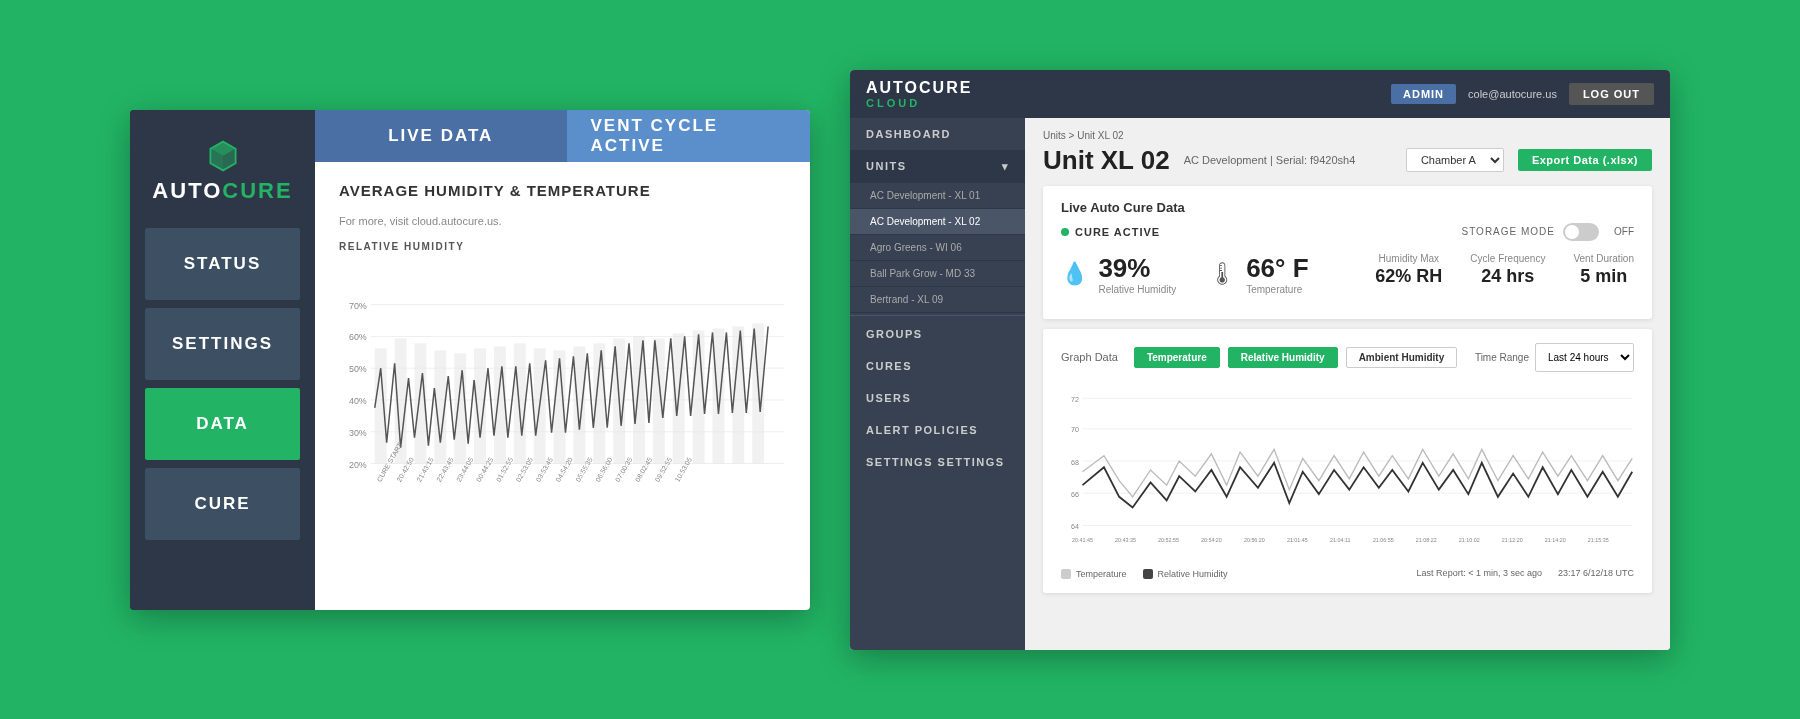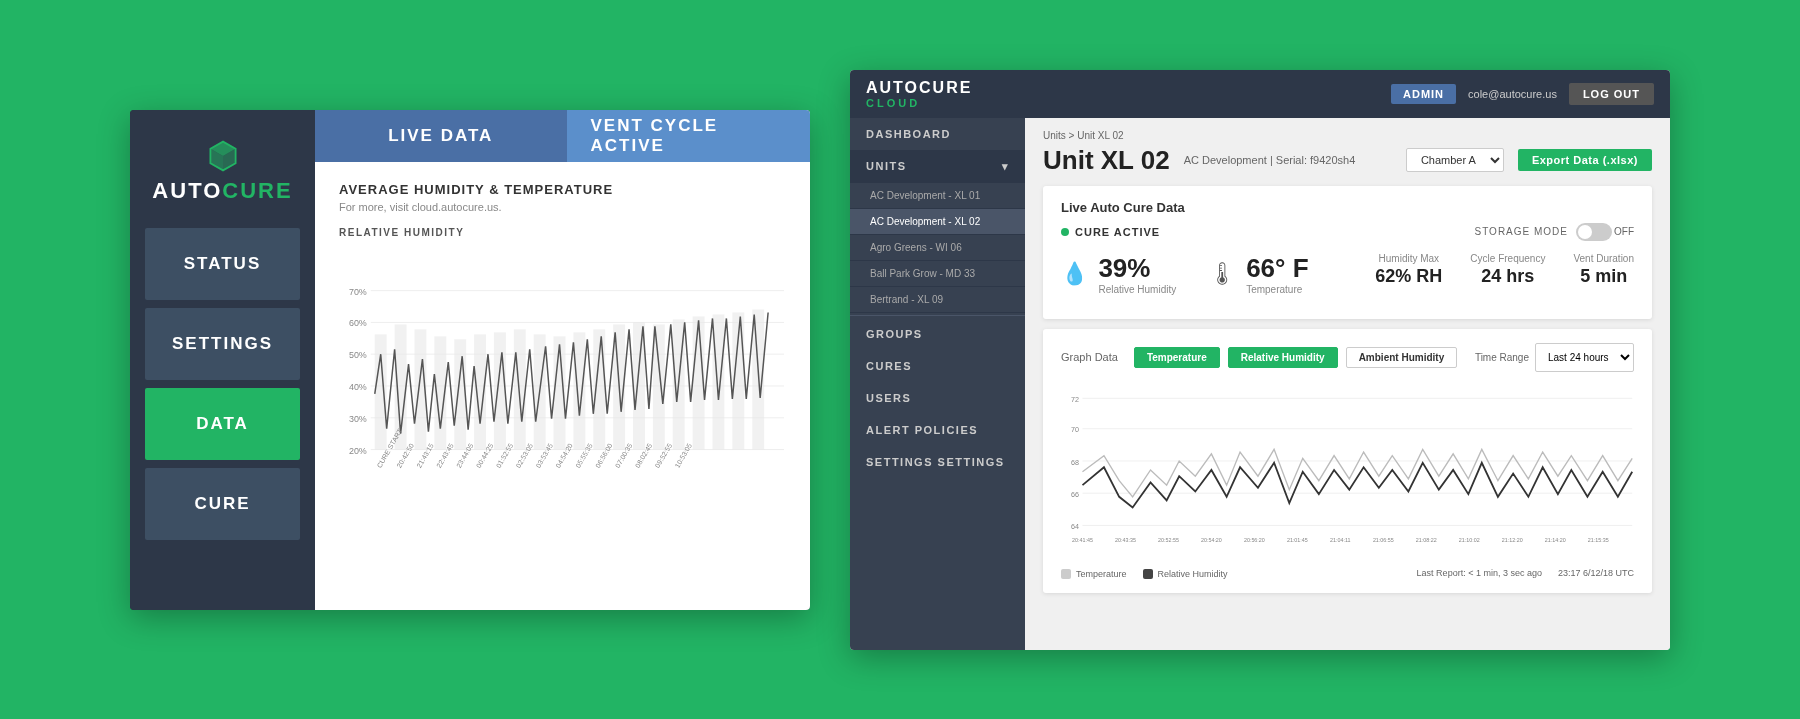--- a/index.html
+++ b/index.html
@@ -117,25 +117,25 @@
       letter-spacing: 2px;
       flex: 1;
     }
 
     .device-content {
       padding: 20px 24px;
       flex: 1;
     }
 
     .device-content h2 {
-      font-size: 13px;
+      font-size: 15px;
       font-weight: bold;
       color: #333;
       letter-spacing: 1px;
-      margin-bottom: 4px;
+      margin-bottom: 16px;
     }
 
     .device-content p {
       font-size: 11px;
       color: #888;
       margin-bottom: 14px;
     }
 
     .chart-label {
       font-size: 10px;
@@ -727,21 +727,21 @@
         <div class="live-data-title">Live Auto Cure Data</div>
 
         <div class="cure-active-storage-row">
           <div class="cure-dot"></div>
           <div class="cure-active-label" style="margin-left:6px">CURE ACTIVE</div>
           <div class="unit-title-spacer"></div>
           <div class="storage-label" style="margin-right:8px">STORAGE MODE</div>
           <div class="toggle-off">
             <div class="toggle-knob"></div>
           </div>
-          <span style="font-size:10px;color:#666;margin-left:2px">OFF</span>
+          <span style="font-size:10px;color:#666;margin-left:15px">OFF</span>
         </div>
 
         <div class="metrics-row">
           <div class="metric-item">
             <span class="metric-icon">💧</span>
             <div>
               <div class="metric-value">39%</div>
               <div class="metric-label">Relative Humidity</div>
             </div>
           </div>

